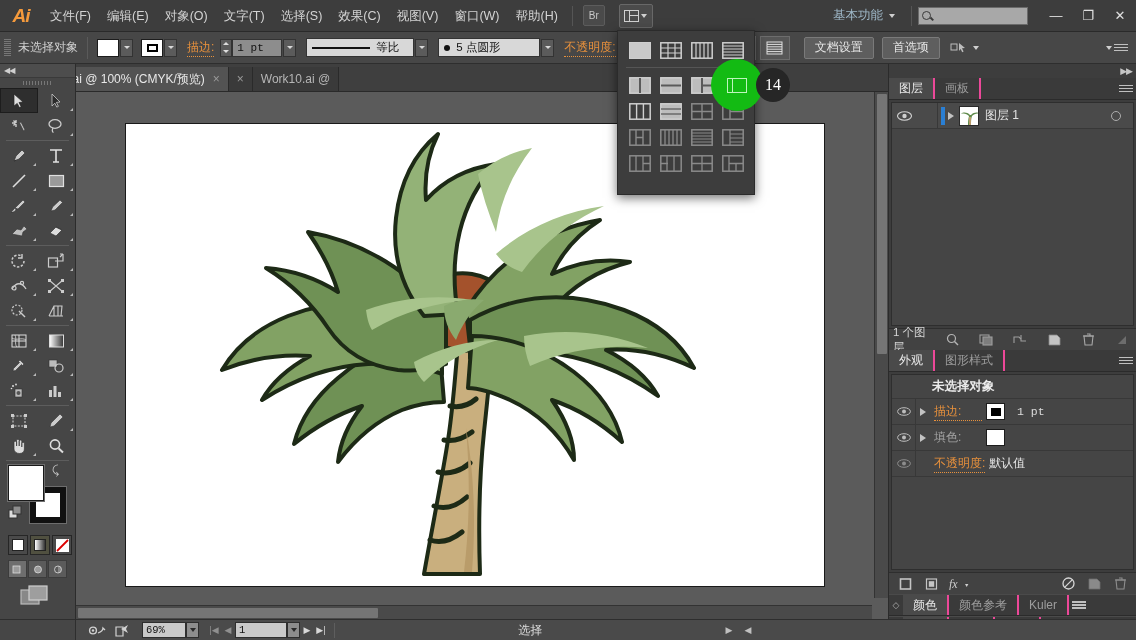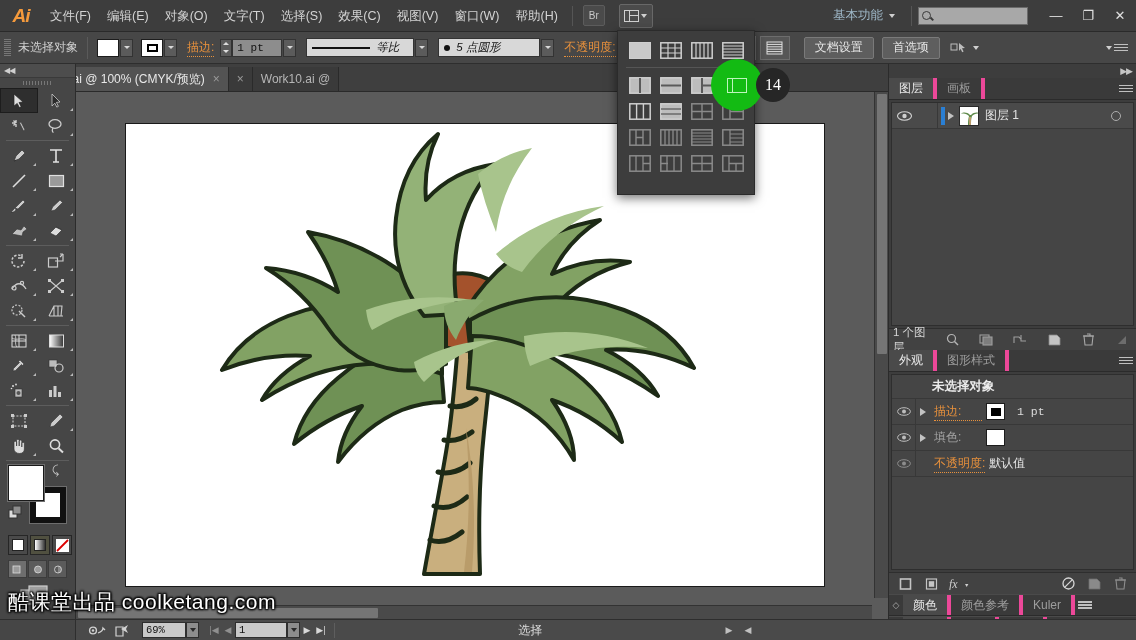--- a/index.html
+++ b/index.html
@@ -78,21 +78,21 @@
     border-top-width: 3.5px; }
   .stepper { width: 12px; height: 18px; background: #5b5b5b; border: 1px solid #333;
     display: flex; flex-direction: column; align-items: center; justify-content: space-around; }
   .stepper i { width: 0; height: 0; border-left: 3px solid transparent;
     border-right: 3px solid transparent; border-bottom: 3.5px solid #ddd; }
   .stepper i.d { border-bottom: none; border-top: 3.5px solid #ddd; }
   .field { height: 18px; background: #8d8d8d; border: 1px solid #333; color: #111;
     font-size: 11px; font-family: "Liberation Mono", monospace;
     display: flex; align-items: center; padding: 0 4px; }
   .combo { height: 19px; background: #d8d8d8; border: 1px solid #333; color: #111;
-    font-size: 11.5px; display: flex; align-items: center; padding: 4px 5px; gap: 6px; font-style: italic; }
+    font-size: 11.5px; display: flex; align-items: center; padding: 4px 5px; gap: 6px; }
   .profline { width: 58px; height: 2px; background: #111; }
   .dot { width: 6px; height: 6px; border-radius: 50%; background: #111; }
   .gridbtn { width: 30px; height: 24px; background: #565656; border: 1px solid #6d6d6d;
     display: flex; align-items: center; justify-content: center; margin-right: 4px; }
   .btn3d { height: 22px; background: #5e5e5e; border: 1px solid #7a7a7a;
     border-radius: 2px; color: #e6e6e6; font-size: 12px;
     display: flex; align-items: center; justify-content: center; padding: 0 10px; }
   .panel-menu { width: 14px; height: 14px; display: flex; flex-direction: column;
     justify-content: center; gap: 1.5px; }
   .panel-menu i { height: 1.5px; background: #c0c0c0; display: block; }
@@ -180,21 +180,21 @@
 
   
   .dock { position: absolute; right: 0; top: 64px; width: 248px; height: 555px;
     background: #3d3d3d; border-left: 1px solid #2b2b2b; }
   .dock-collapse { height: 14px; display: flex; align-items: center;
     justify-content: flex-end; padding-right: 4px; }
   .dock-collapse span { color: #c6c6c6; font-size: 9px; letter-spacing: -1px; }
   .ptabrow { height: 22px; background: #3a3a3a; display: flex; align-items: stretch;
     border-bottom: 1px solid #2b2b2b; }
   .ptab { padding: 0 10px; display: flex; align-items: center; font-size: 12px;
-    color: #9d9d9d; background: #3a3a3a; border-right: 4px solid #ec4899; }
+    color: #9d9d9d; background: #3a3a3a; border-right: 2px solid #ec4899; }
   .ptab.active { color: #e9e9e9; background: #4a4a4a; }
   .ptabrow .flexspace { flex: 1; }
   .pmenu { width: 20px; display: flex; align-items: center; justify-content: center; }
 
   .layerbody { height: 228px; background: #3d3d3d; padding: 2px; }
   .layerlist { background: #454545; border: 1px solid #2e2e2e; height: 100%; }
   .layerrow { height: 26px; display: flex; align-items: center;
     border-bottom: 1px solid #383838; background: #4a4a4a; }
   .eye { width: 24px; display: flex; align-items: center; justify-content: center; }
   .lockcell { width: 22px; border-right: 1px solid #383838; height: 100%; }
@@ -1080,21 +1080,20 @@
       <div class="ptab active">描边</div>
       <div class="ptab">渐变</div>
       <div class="ptab">透明度</div>
       <div class="flexspace"></div>
       <div class="pmenu">
         
       </div>
     </div>
   </div>
 
-  <div class="watermark">酷课堂出品 coolketang.com</div>
 
   <div class="statusbar">
     <div class="sb-left"></div>
     <div style="width:8px"></div>
     <span class="sb-ico">
       <svg width="18" height="13" viewBox="0 0 18 13">
           <circle cx="5" cy="6.5" r="3.4" fill="none" stroke="#d2d2d2" stroke-width="1.4"></circle>
           <circle cx="5" cy="6.5" r="1.2" fill="#d2d2d2"></circle>
           <path d="M10 9c3-1 5-3 5-5l2 2" fill="none" stroke="#d2d2d2" stroke-width="1.3"></path>
         </svg>

